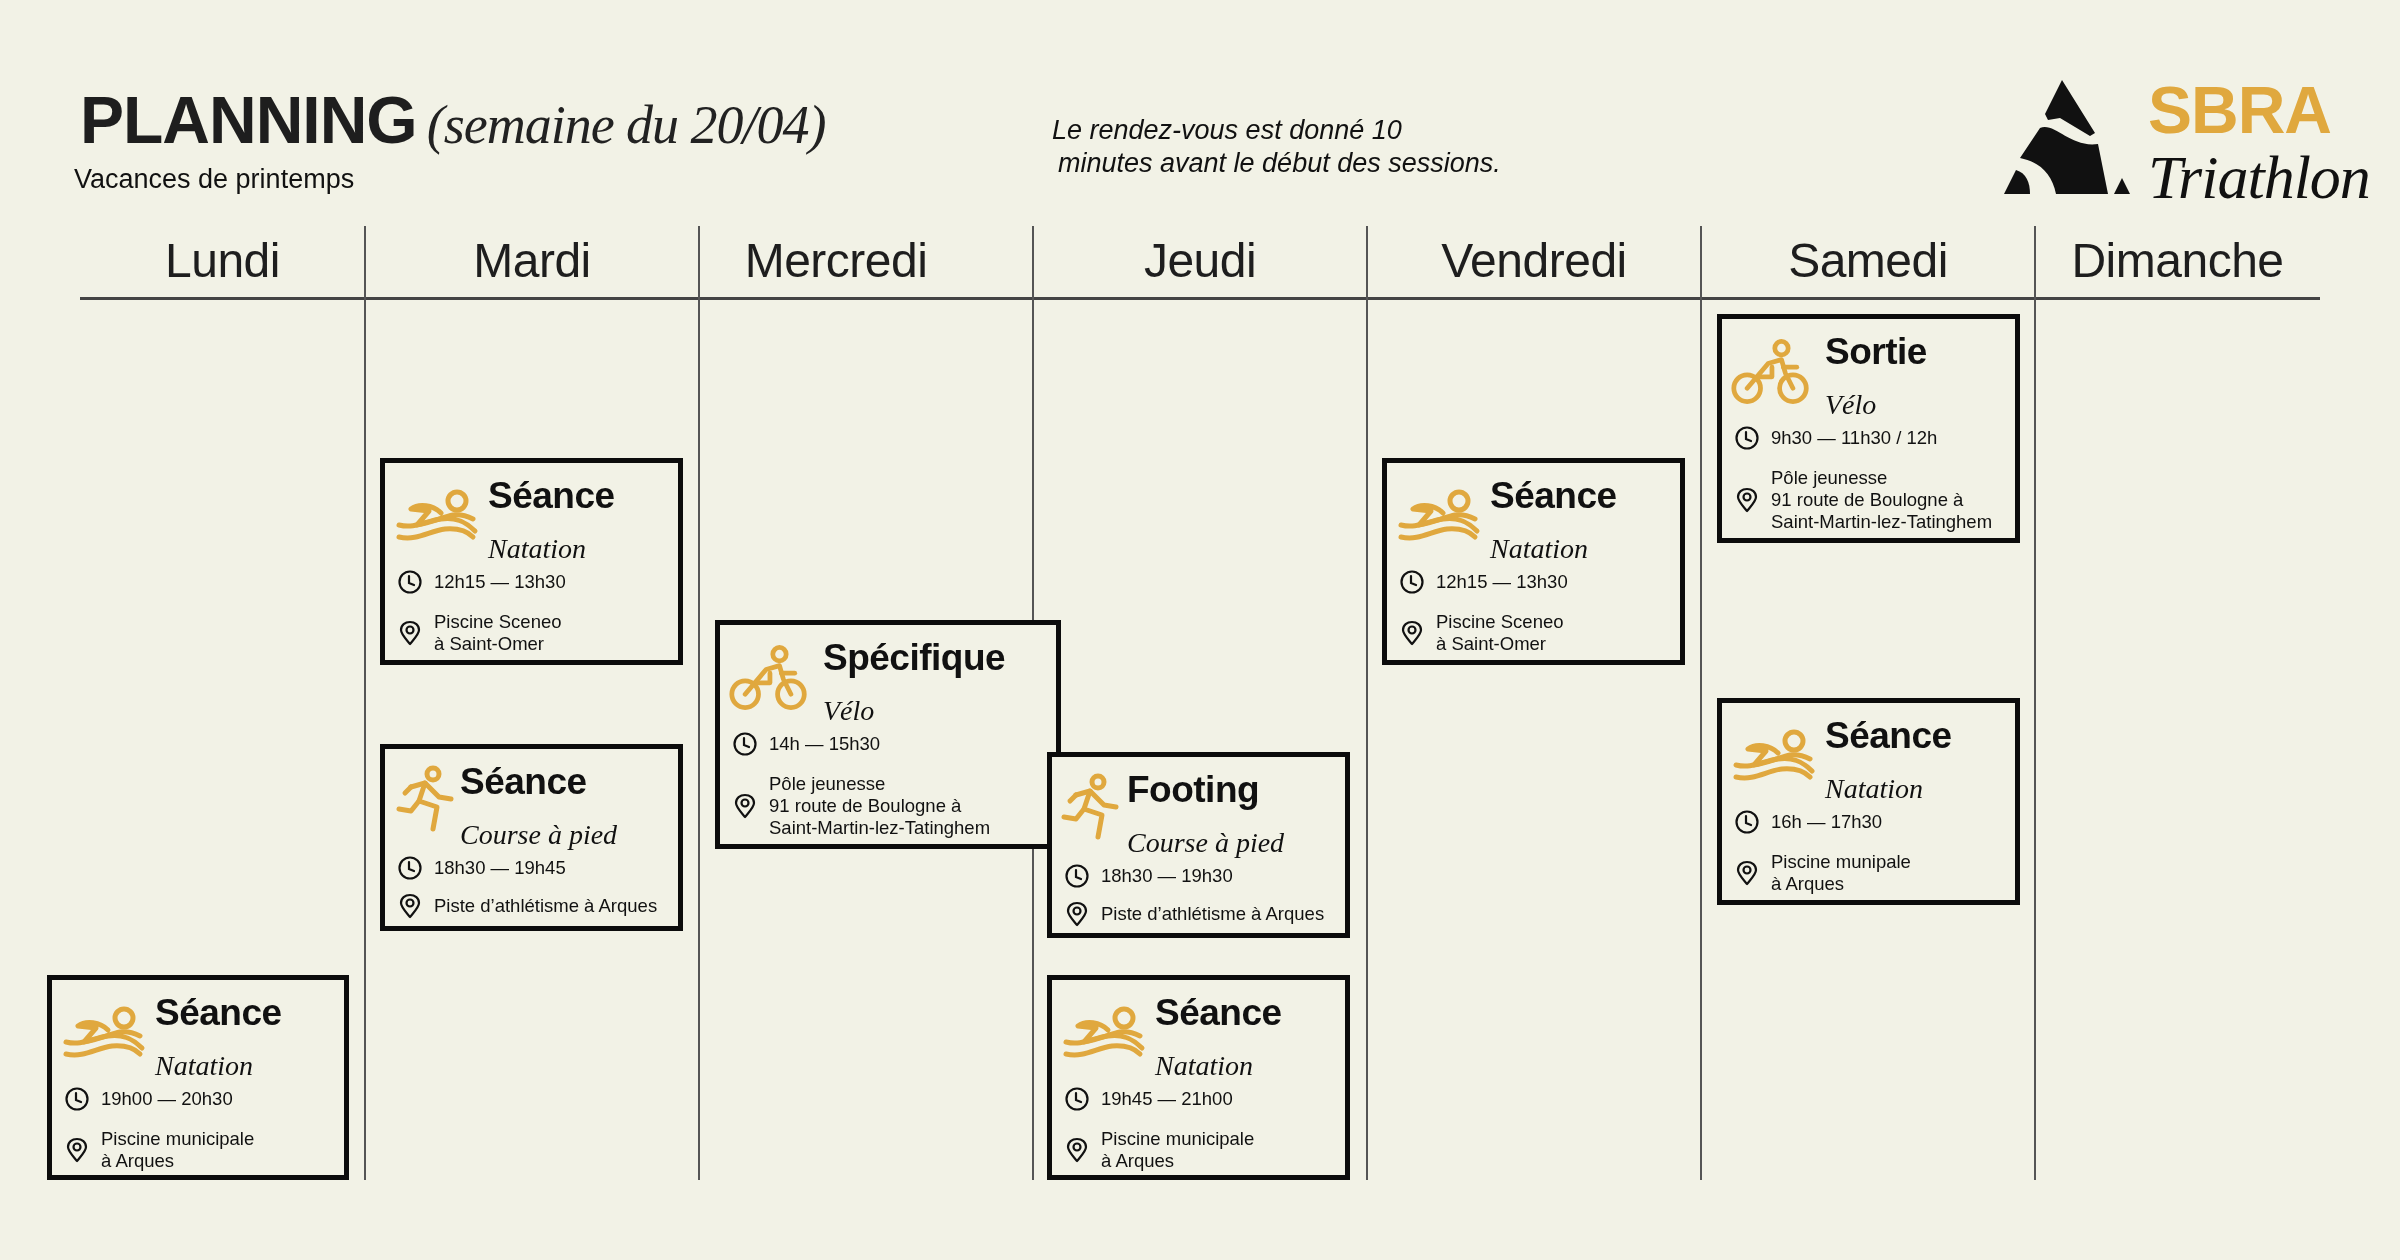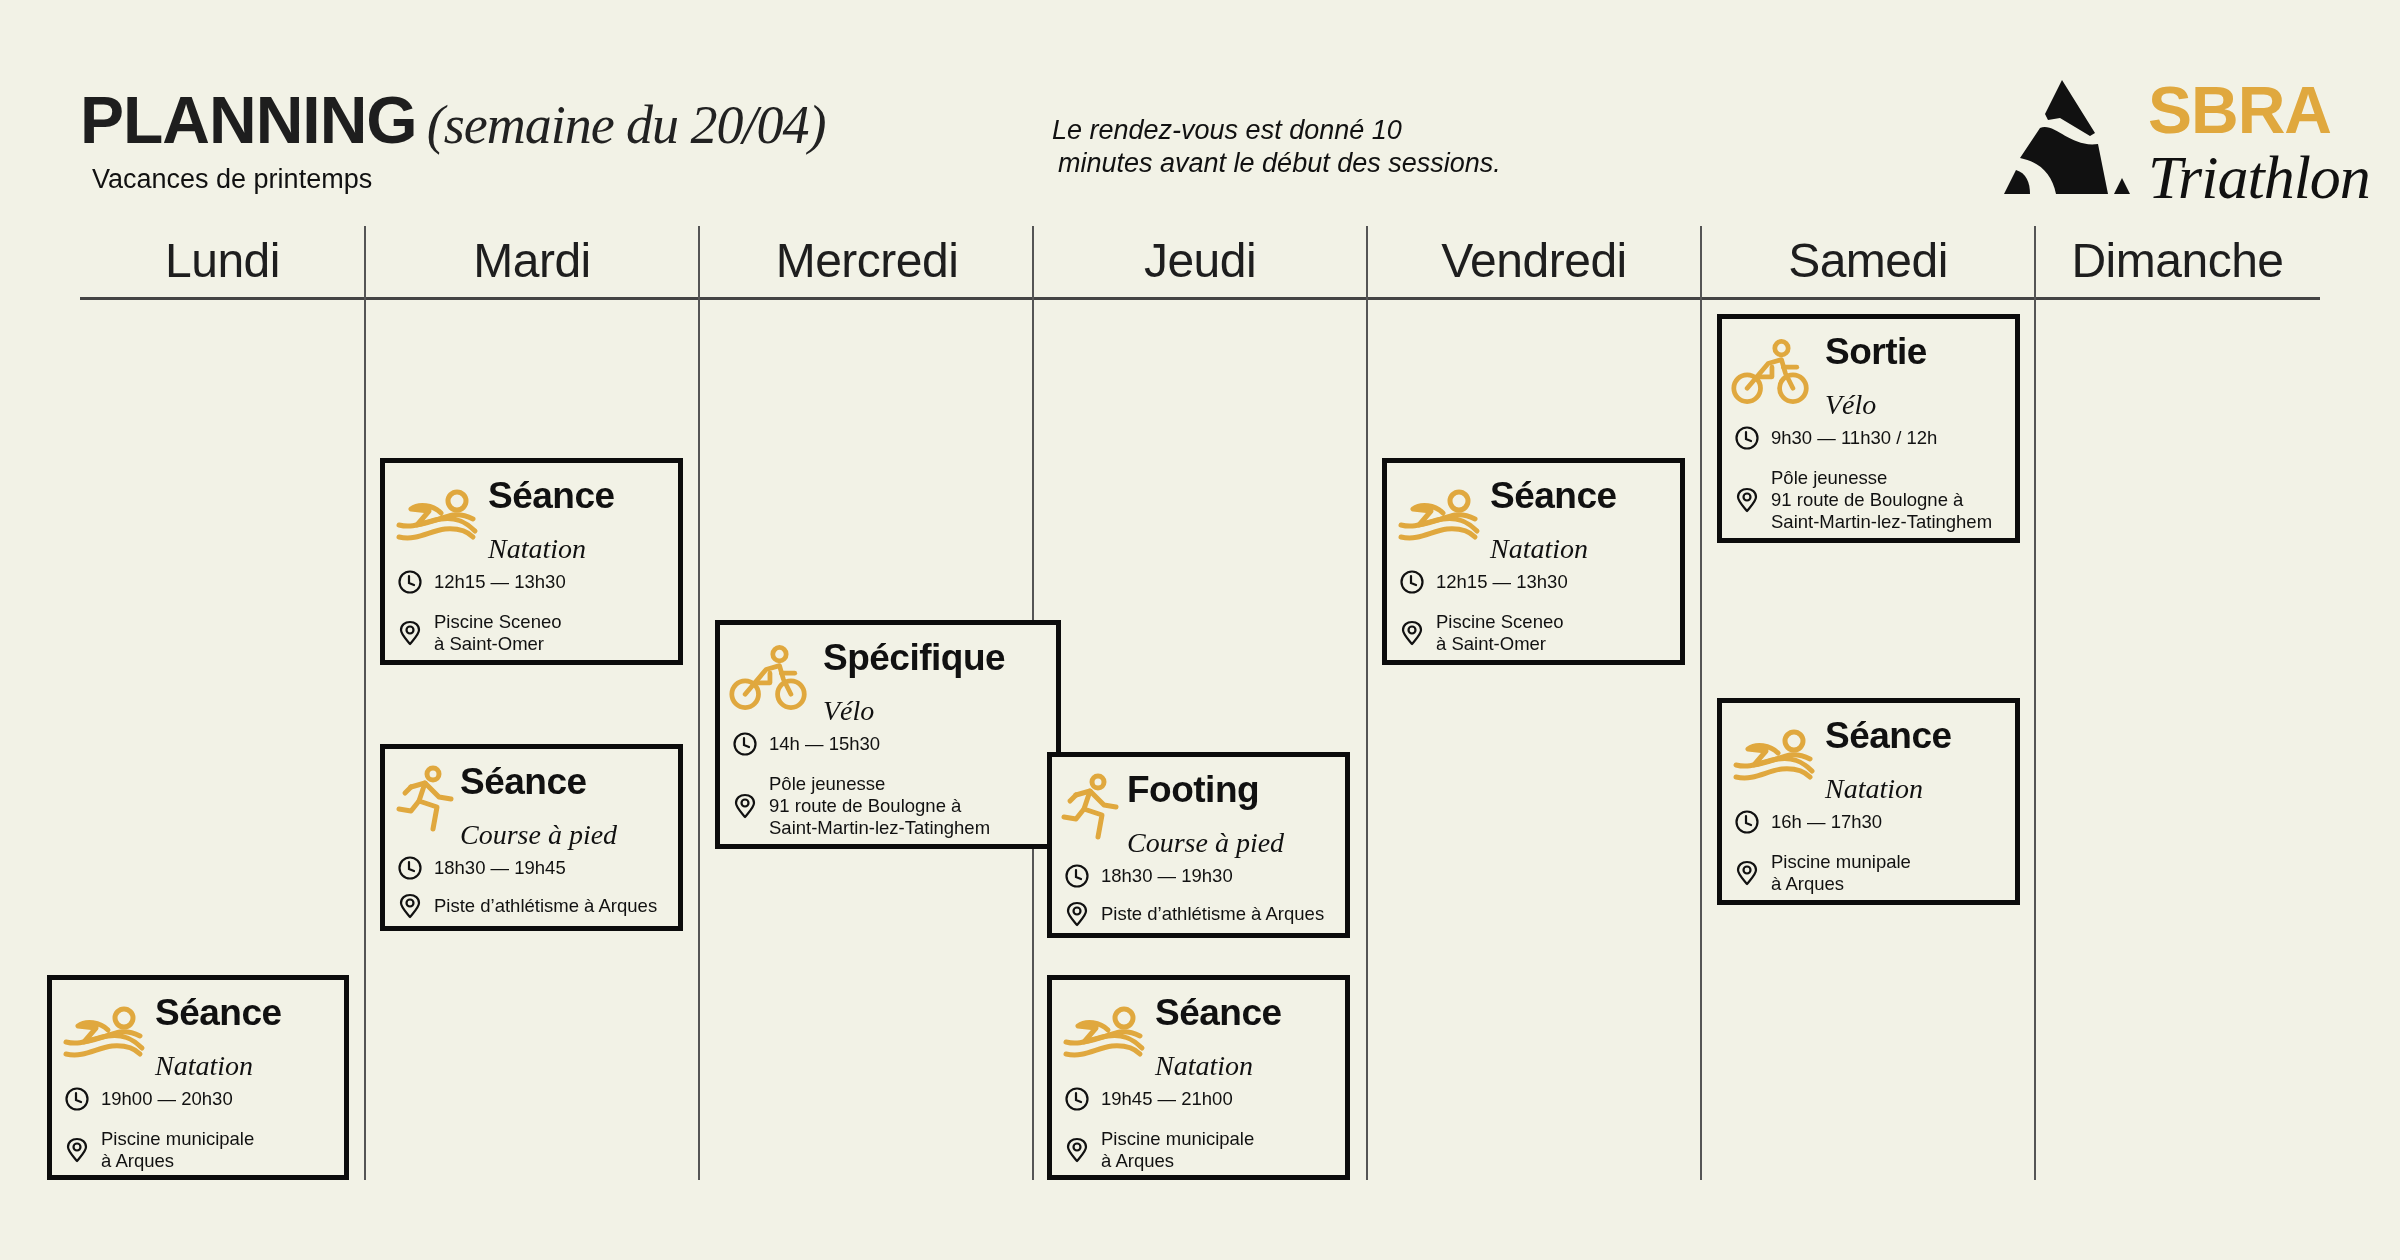--- a/index.html
+++ b/index.html
@@ -3,21 +3,21 @@
 <meta charset="utf-8">
 <style>
   html, body { margin:0; padding:0; }
   body {
     width:2400px; height:1260px; background:#f2f2e6; position:relative; overflow:hidden;
     font-family:"Liberation Sans", sans-serif; color:#111;
   }
   .title-wrap { position:absolute; left:80px; top:82px; }
   .title-main { font-family:"Liberation Sans", sans-serif; font-weight:700; font-size:66px; letter-spacing:-1px; color:#1e1e1e; }
   .title-sub { font-family:"Liberation Serif", serif; font-style:italic; font-size:54px; color:#222; margin-left:10px; letter-spacing:-1px; }
-  .subtitle { position:absolute; left:92px; top:164px; font-size:27px; color:#111; }
+  .subtitle { position:absolute; left:74px; top:164px; font-size:27px; color:#111; }
   .notice { position:absolute; left:1052px; top:114px; font-size:27px; font-style:italic; line-height:33px; color:#111; }
   .notice span { display:block; }
   .notice span:nth-child(2) { padding-left:6px; }
   .logo { position:absolute; left:2000px; top:78px; width:330px; height:120px; }
   .logo-sbra { position:absolute; left:148px; top:-6px; font-family:"Liberation Sans", sans-serif; font-weight:700; font-size:66px; color:#e0a83e; letter-spacing:-1px; }
   .logo-tri { position:absolute; left:148px; top:64px; font-family:"Liberation Serif", serif; font-style:italic; font-size:62px; color:#111; letter-spacing:-1px; }
   .logo svg { position:absolute; left:0; top:0; }
 
   .days { position:absolute; left:80px; top:222px; width:2240px; height:76px; }
   .day-h { position:absolute; top:0; height:76px; display:flex; align-items:center; justify-content:center;
@@ -55,21 +55,21 @@
     <path d="M4,116 L16,92 C26,95 30,104 30,116 Z" fill="#111"></path>
     <polygon points="114,116 122,100 130,116" fill="#111"></polygon>
   </svg>
   <div class="logo-sbra">SBRA</div>
   <div class="logo-tri">Triathlon</div>
 </div>
 
 <div class="days">
   <div class="day-h" style="left:0;width:285px">Lundi</div>
   <div class="day-h" style="left:285px;width:334px">Mardi</div>
-  <div class="day-h" style="left:635px;width:304px">Mercredi</div>
+  <div class="day-h" style="left:604px;width:304px">Mercredi</div>
   <div class="day-h" style="left:953px;width:334px">Jeudi</div>
   <div class="day-h" style="left:1287px;width:334px">Vendredi</div>
   <div class="day-h" style="left:1621px;width:334px">Samedi</div>
   <div class="day-h" style="left:1955px;width:285px">Dimanche</div>
 </div>
 <div class="hrule"></div>
 <div class="vline" style="left:364px"></div>
 <div class="vline" style="left:698px"></div>
 <div class="vline" style="left:1032px"></div>
 <div class="vline" style="left:1366px"></div>

